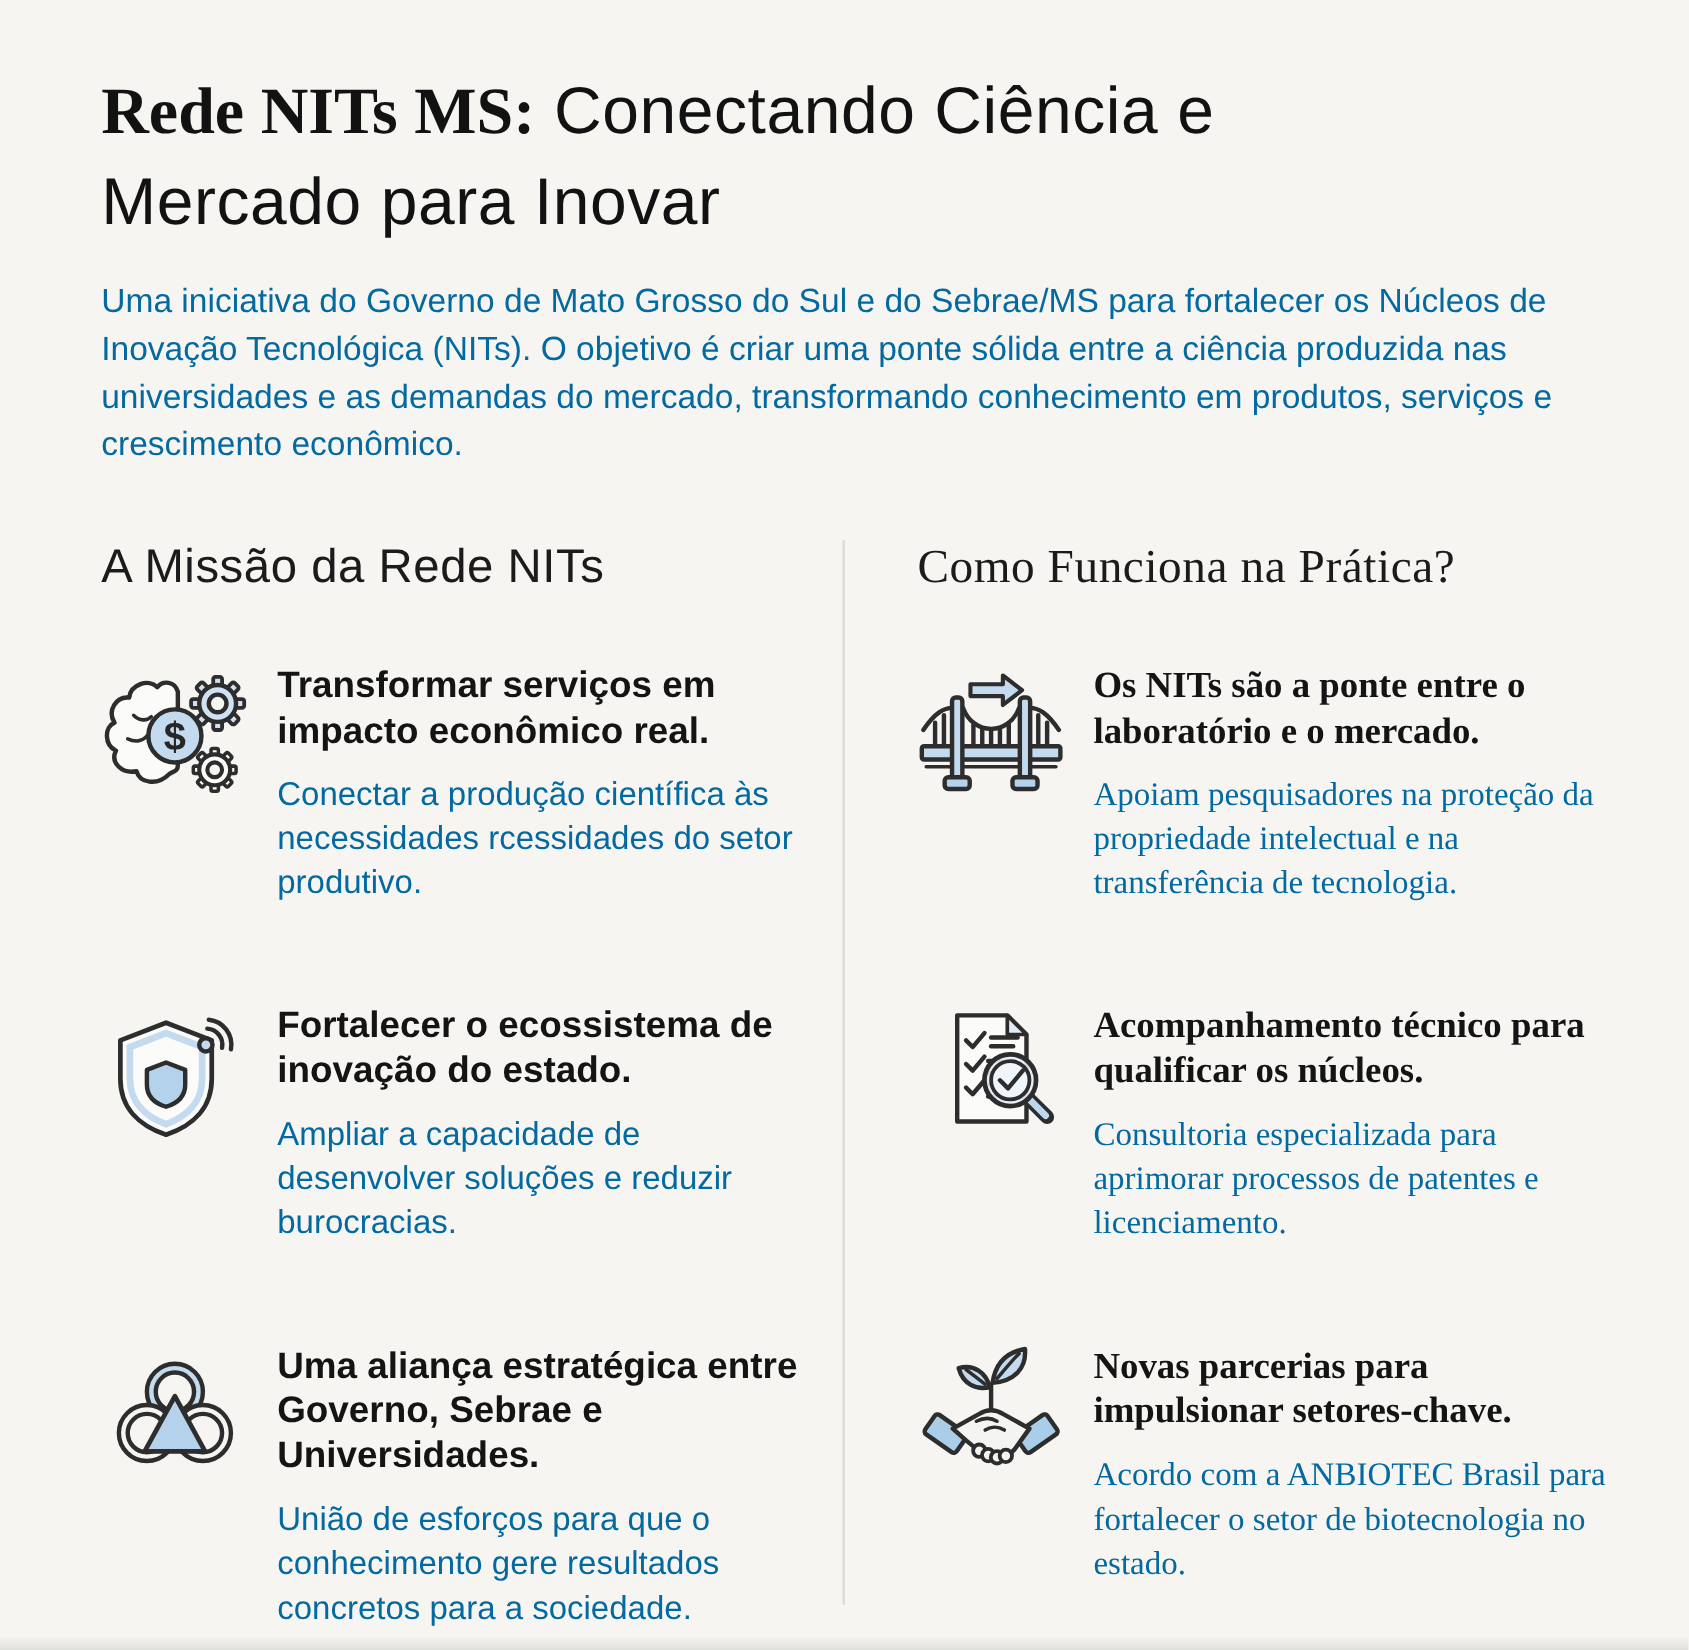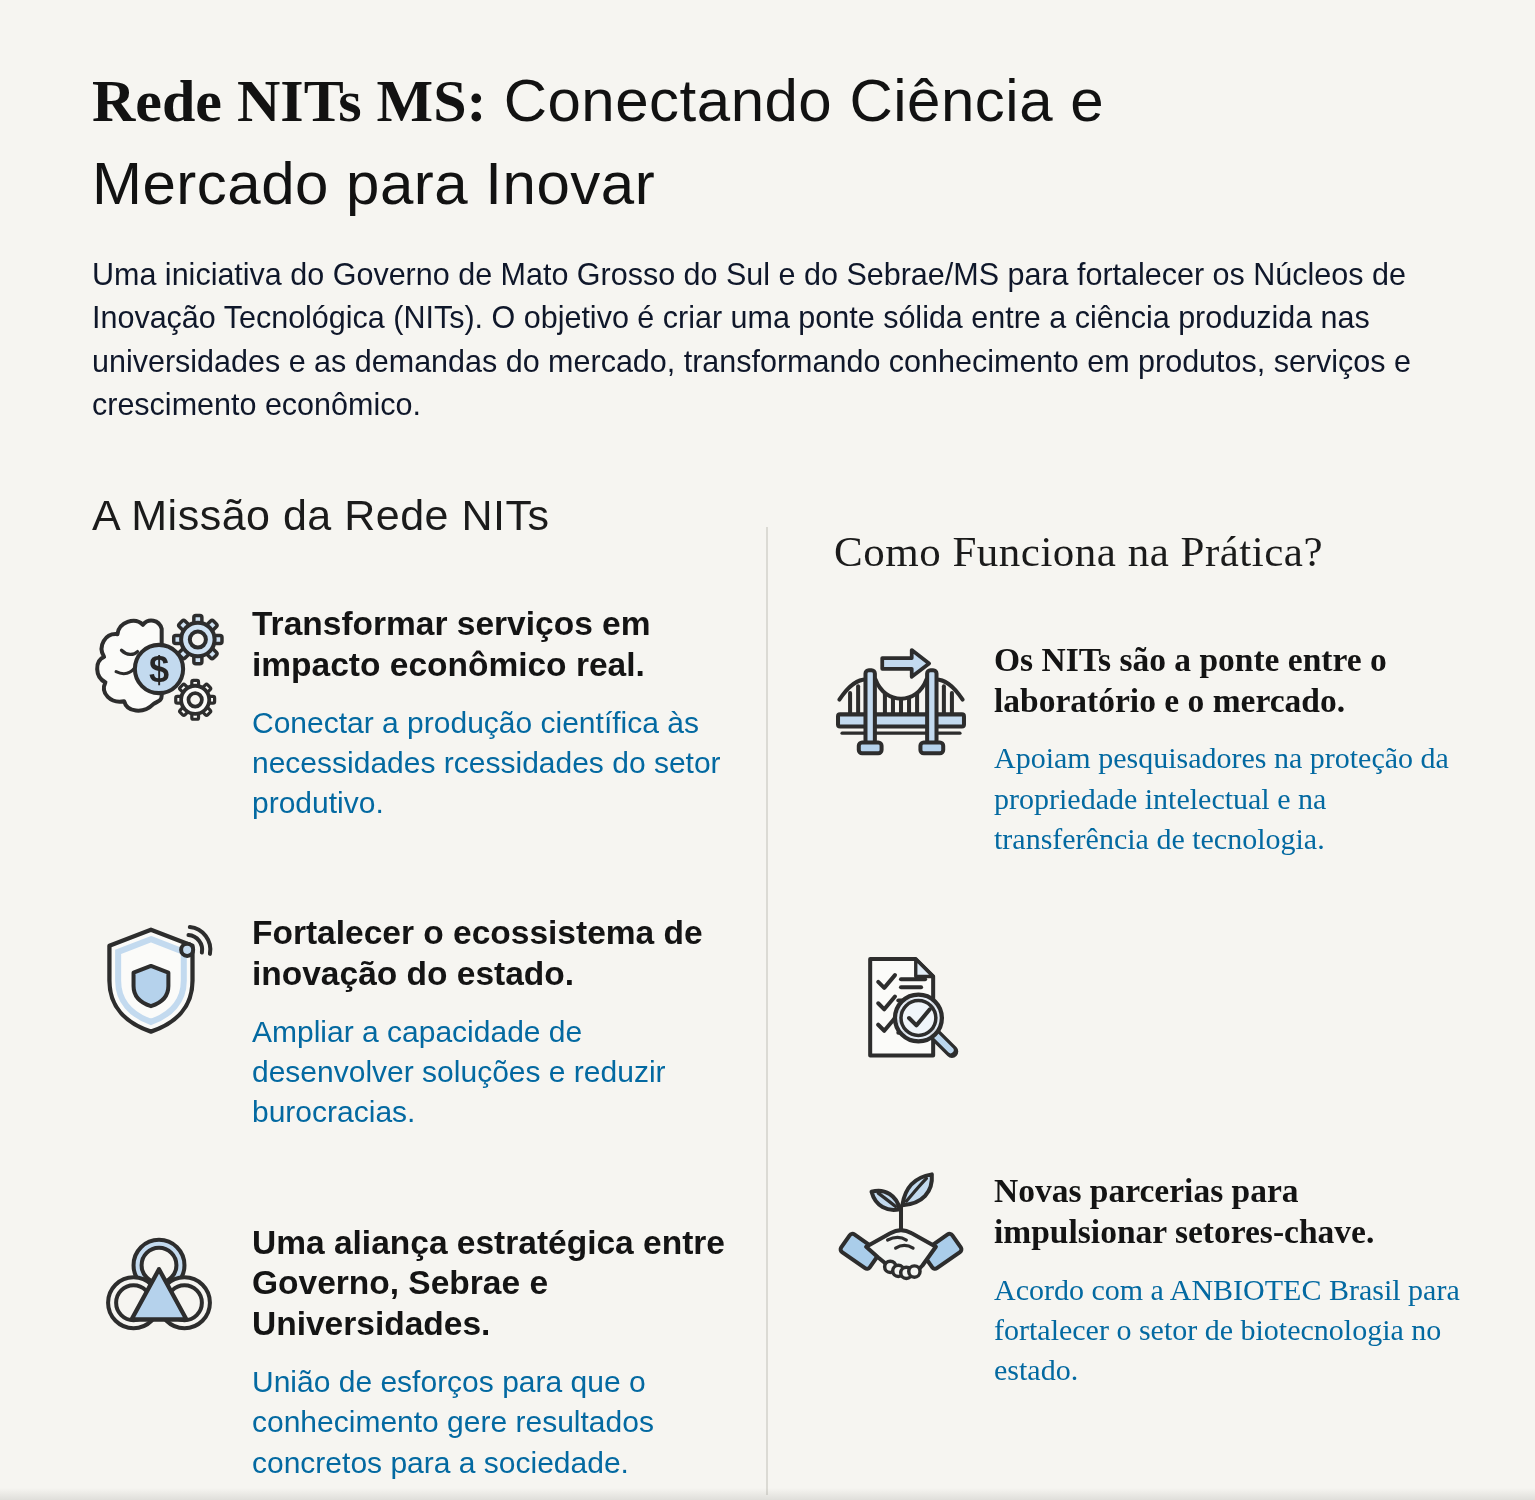--- a/index.html
+++ b/index.html
@@ -26,28 +26,28 @@
     color: #121212;
     max-width: 1090px;
     letter-spacing: 0.5px;
   }
   .title .bold { font-weight: 700; letter-spacing: 0; font-family: Liberation Serif, serif; }
 
   .intro {
     margin-top: 27px;
     font-size: 30.5px;
     line-height: 1.43;
-    color: #0f172a;
+    color: #0369a1;
     max-width: 1380px;
   }
 
   .columns {
     margin-top: 64px;
     display: flex;
-    align-items: flex-end;
+    align-items: flex-start;
   }
   .col { min-height: 968px; }
   .col-left { width: 674px; padding-right: 30px; }
   .col-right { flex: 1; border-left: 2px solid #dbdad4; padding-left: 66px; font-family: Liberation Serif, serif; }
 
   .col-heading {
     font-size: 43px;
     font-weight: 400;
     color: #1b1b1b;
     letter-spacing: 0.5px;
@@ -255,20 +255,24 @@
                   <path d="M48,64 H53"></path>
               </g>
 
               <line x1="76" y1="66" x2="88" y2="78" stroke="#2d2d2d" stroke-width="9.5" stroke-linecap="round"></line>
               <line x1="76.5" y1="66.5" x2="87" y2="77" stroke="#bcd7ee" stroke-width="4.6" stroke-linecap="round"></line>
               <circle cx="63" cy="53" r="17.5" fill="#e6eef7" fill-opacity="0.92" stroke="#2d2d2d" stroke-width="3.2"></circle>
               <circle cx="63" cy="53" r="13" fill="#f0f5fa" stroke="#2d2d2d" stroke-width="2.6"></circle>
               <path class="ol" stroke-width="3.4" d="M56,53 l5.5,5.5 l10,-12"></path>
             </svg>
           </div>
+          <div class="item-text">
+            <div class="item-title">Acompanhamento técnico para qualificar os núcleos.</div>
+            <div class="item-desc">Consultoria especializada para aprimorar processos de patentes e licenciamento.</div>
+          </div>
         </div>
 
         <div class="item">
           <div class="icon-box">
             <svg viewBox="0 0 100 100" aria-hidden="true">
 
               <path class="ol" d="M50,48 V28"></path>
               <path class="fb" stroke="#2d2d2d" stroke-width="3" stroke-linejoin="round" d="M51,27 C53,13 61,6 73,4 C74,17 66,26 51,27 Z"></path>
               <path class="ol thin" d="M54,24 C60,17 65,11 69,7"></path>
               <path class="fb" stroke="#2d2d2d" stroke-width="3" stroke-linejoin="round" d="M49,30 C40,32 31,28 28,17 C38,14 47,20 49,30 Z"></path>

